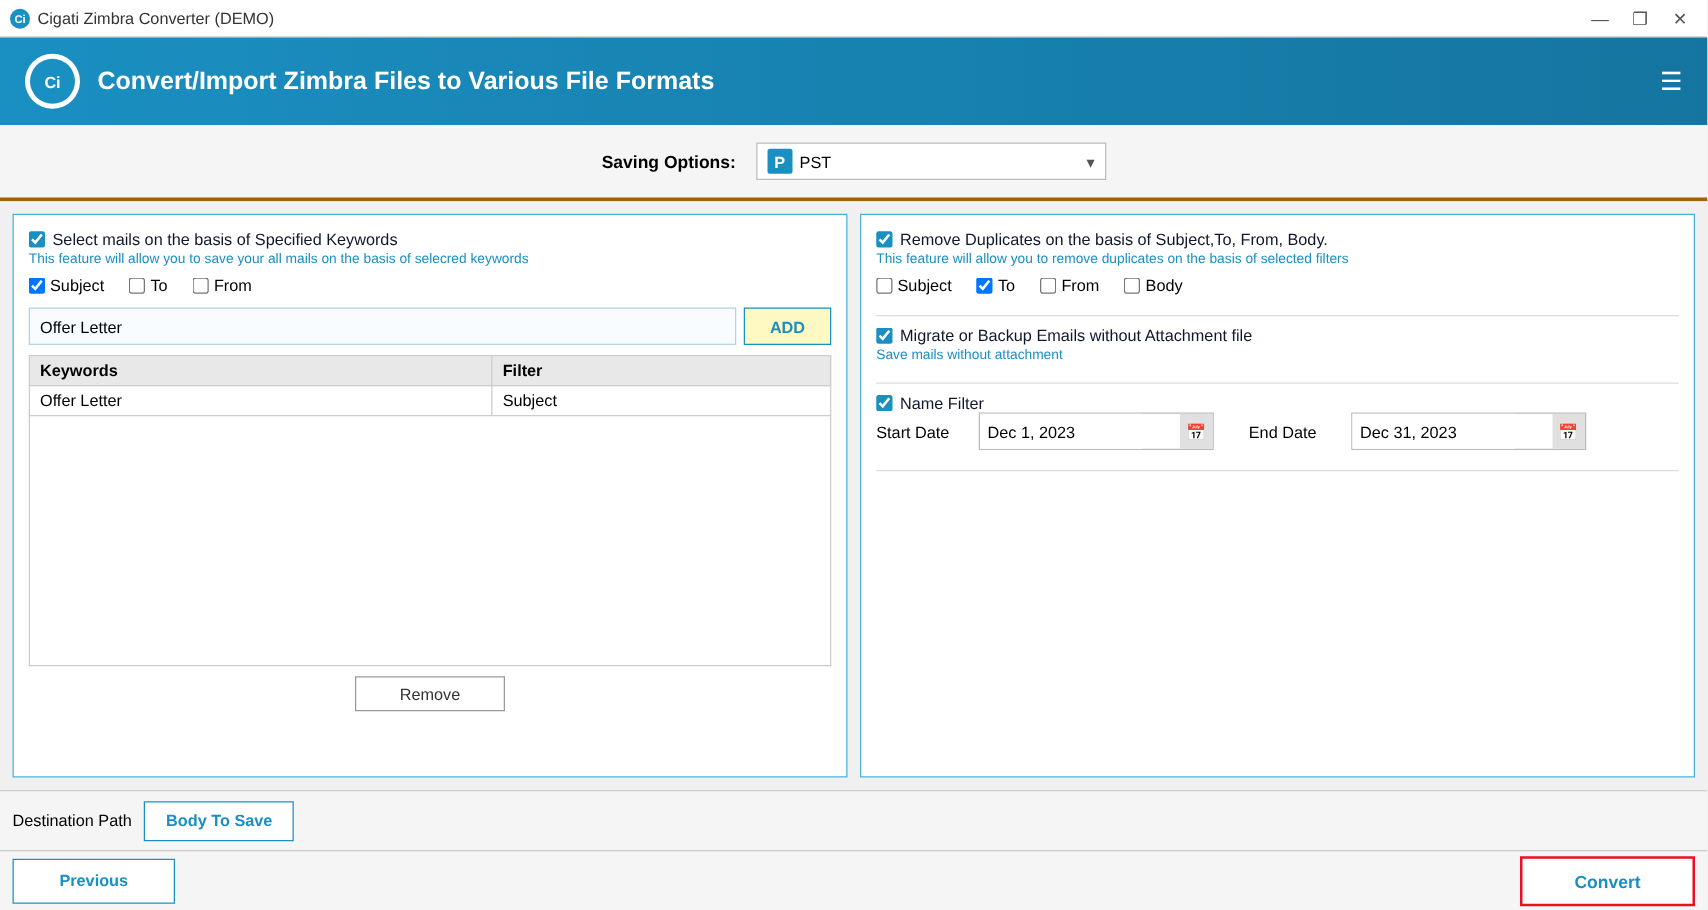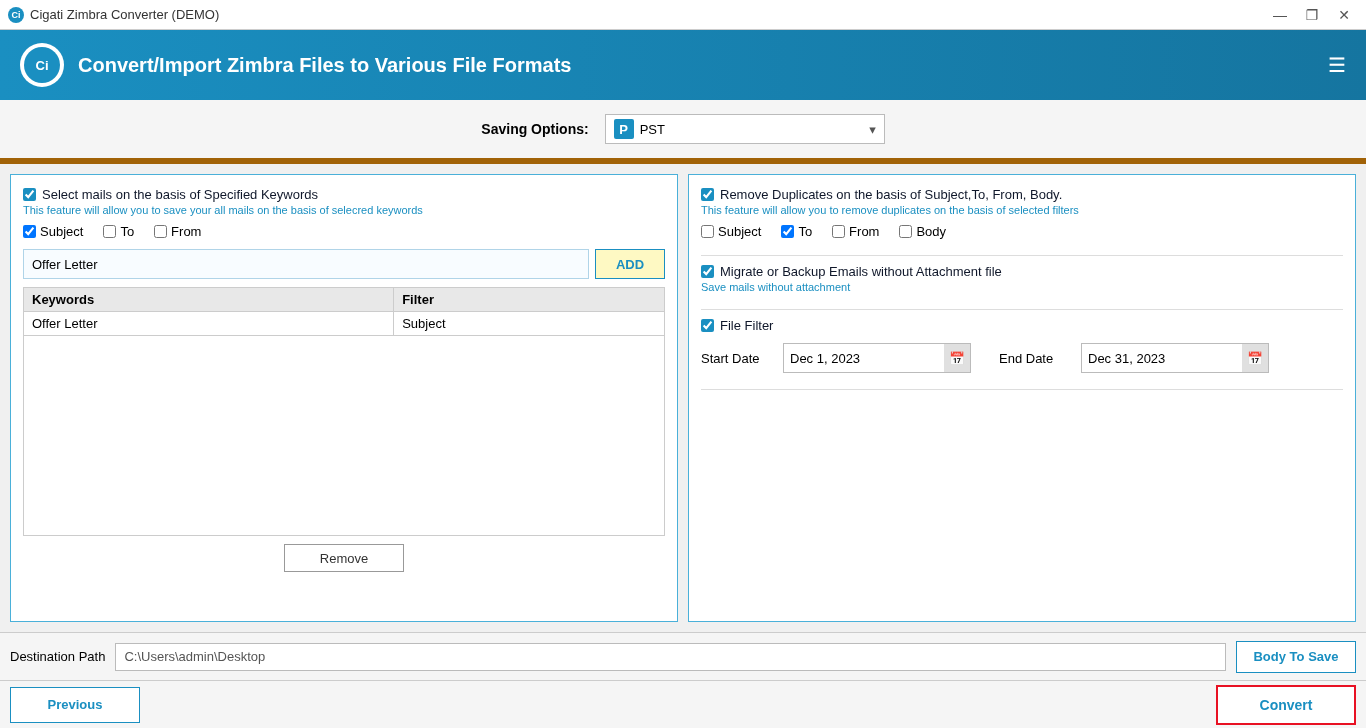--- a/index.html
+++ b/index.html
@@ -37,21 +37,21 @@
     .hamburger { color: white; font-size: 20px; cursor: pointer; }
 
     
     .saving-options-row {
       background: #f5f5f5;
       padding: 14px 0;
       display: flex;
       align-items: center;
       justify-content: center;
       gap: 16px;
-      border-bottom: 6px solid #a16207;
+      border-bottom: 3px solid #a16207;
     }
     .saving-options-label { font-weight: 600; font-size: 14px; }
     .saving-options-select {
       width: 280px;
       height: 30px;
       border: 1px solid #bbb;
       background: white;
       display: flex;
       align-items: center;
       padding: 0 8px;
@@ -130,21 +130,21 @@
       border: 1.5px solid #999;
       color: #333;
       font-size: 13px;
       cursor: pointer;
     }
 
     
     .right-section { margin-bottom: 16px; }
 
     
-    .date-row { display: flex; align-items: center; gap: 12px; margin-top: 10px; }
+    .date-row { display: flex; align-items: center; gap: 12px; }
     .date-label { font-weight: 500; min-width: 70px; }
     .date-input-wrap { display: flex; align-items: center; border: 1px solid #bbb; gap: 30px; }
     .date-input {
       height: 28px;
       border: none;
       padding: 0 6px;
       font-size: 13px;
       width: 130px;
       outline: none;
     }
@@ -373,21 +373,21 @@
           <label for="migrate" class="section-title">Migrate or Backup Emails without Attachment file</label>
         </div>
         <div class="section-subtitle">Save mails without attachment</div>
       </div>
 
       <hr class="divider">
 
       <div class="right-section">
         <div class="checkbox-group">
           <input type="checkbox" id="date-filter" checked="" style="">
-          <label for="date-filter" class="section-title">File Filter</label>
+          <label for="date-filter" class="section-title">Name Filter</label>
         </div>
         <div class="date-row">
           <span class="date-label">Start Date</span>
           <div class="date-input-wrap">
             <input class="date-input" type="text" value="Dec 1, 2023" style="">
             <button class="date-cal-btn">📅</button>
           </div>
           <span class="date-label" style="margin-left:16px;">End Date</span>
           <div class="date-input-wrap">
             <input class="date-input" type="text" value="Dec 31, 2023" style="">
@@ -397,21 +397,20 @@
       </div>
 
       <hr class="divider">
 
 
     </div>
   </div>
 
   <div class="bottom-bar">
     <span class="dest-path-label">Destination Path</span>
-    <input class="dest-path-input" type="text" value="C:\Users\admin\Desktop" style="">
     <button class="path-to-save-btn">Body To Save</button>
   </div>
 
   <div class="footer-bar">
     <button class="prev-btn">Previous</button>
     <button class="convert-btn">Convert</button>
   </div>
 
 </div>
 

